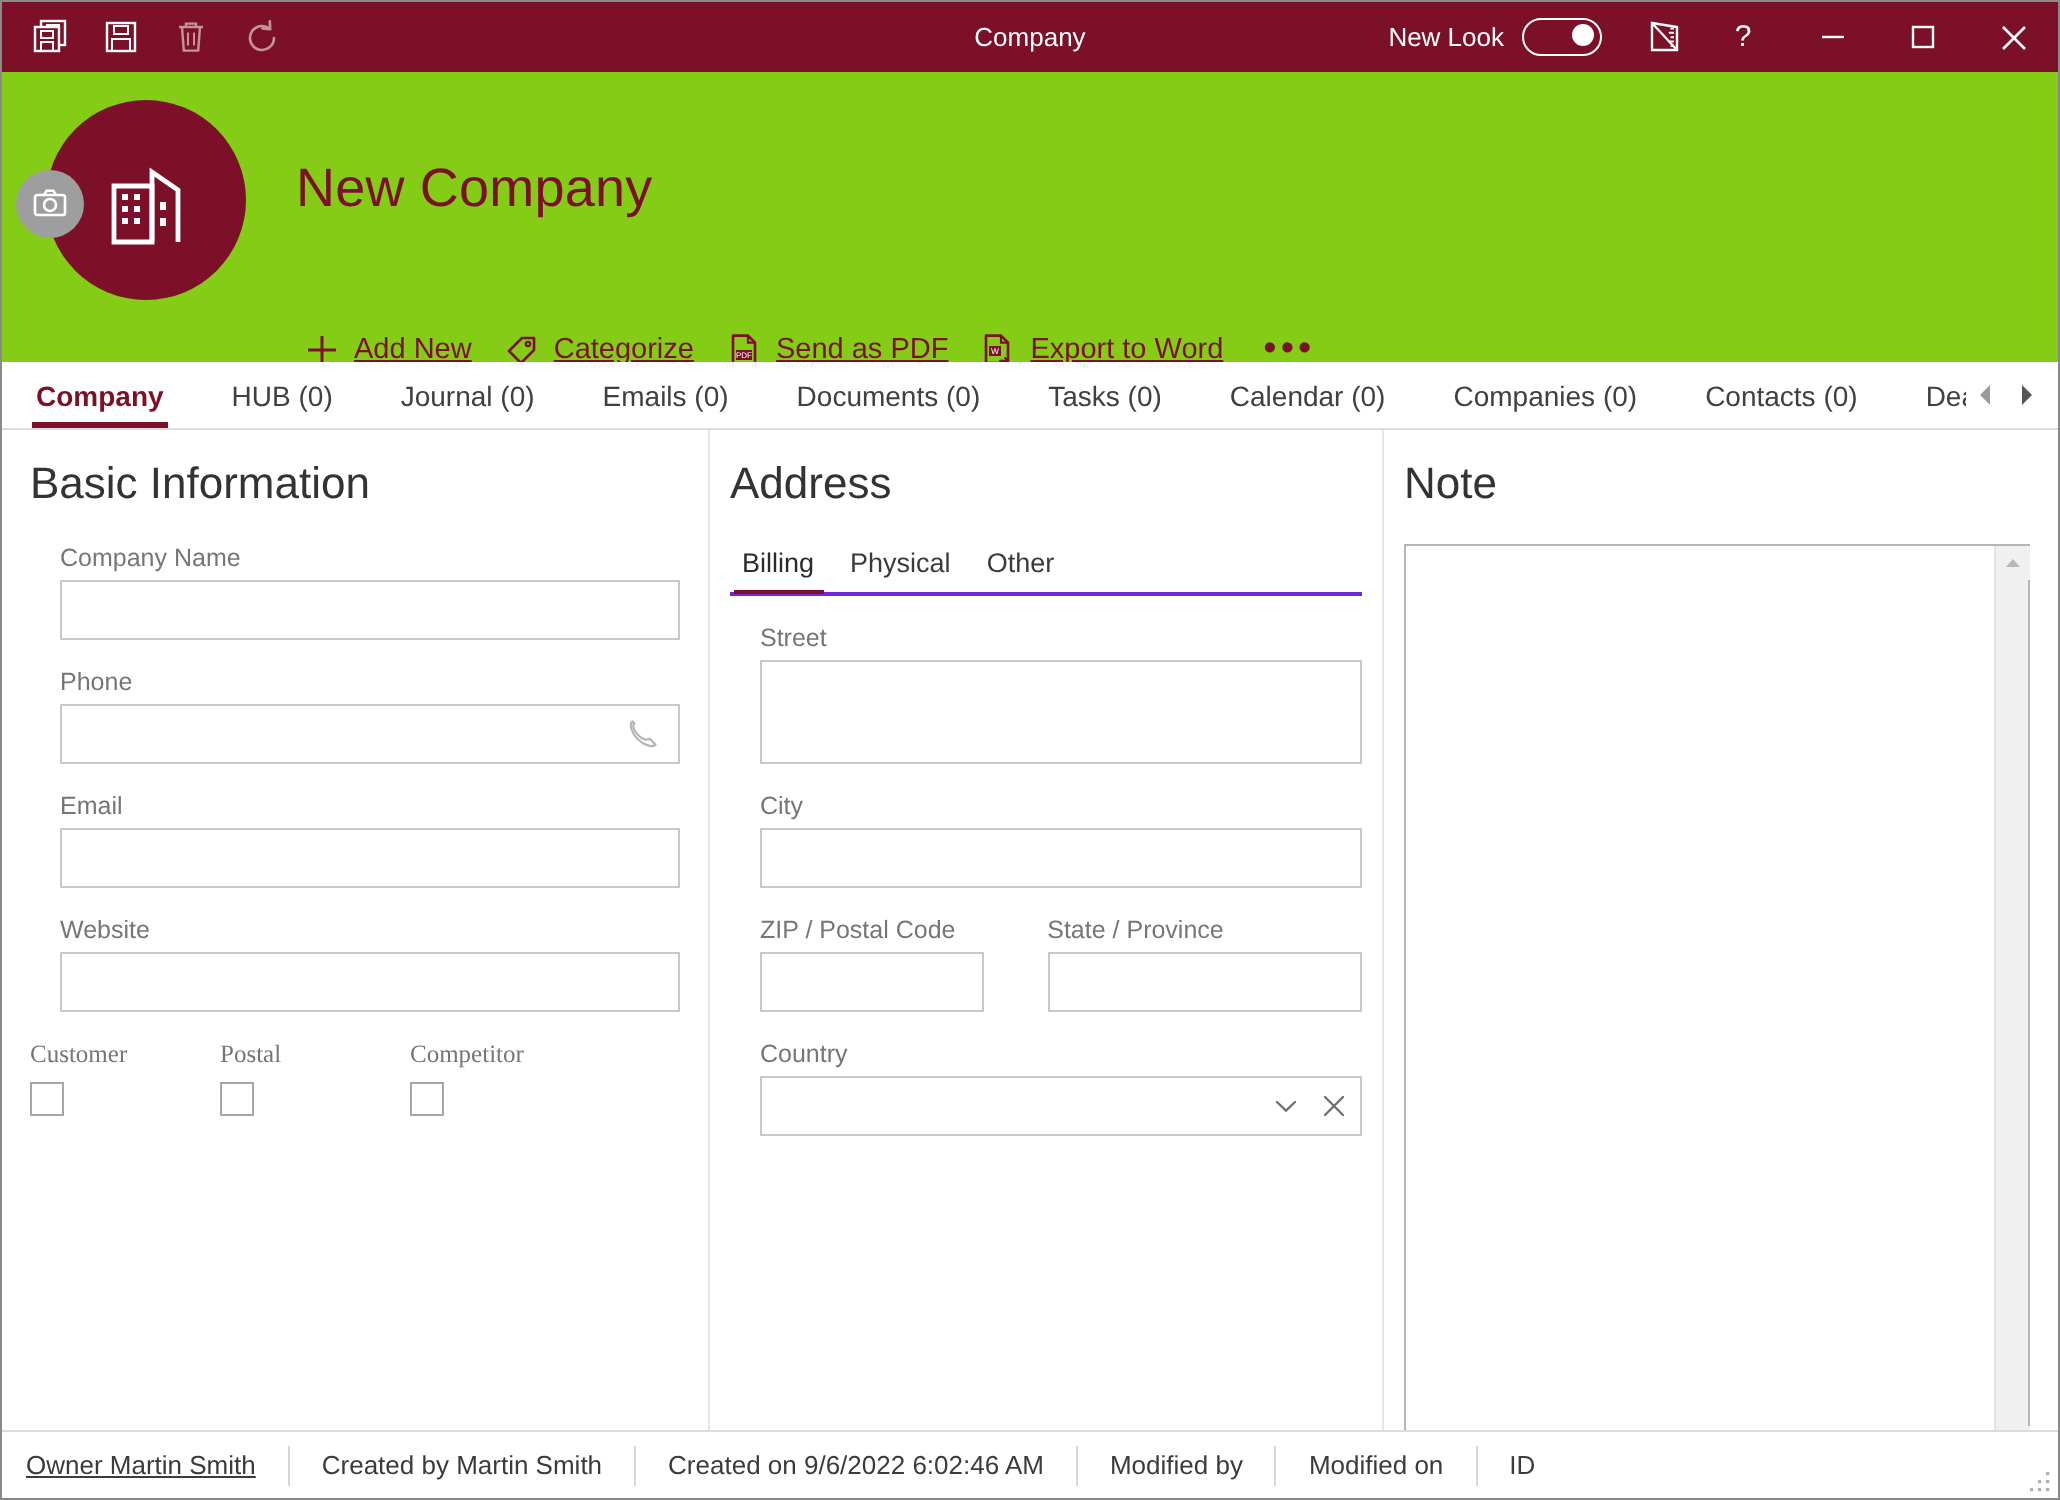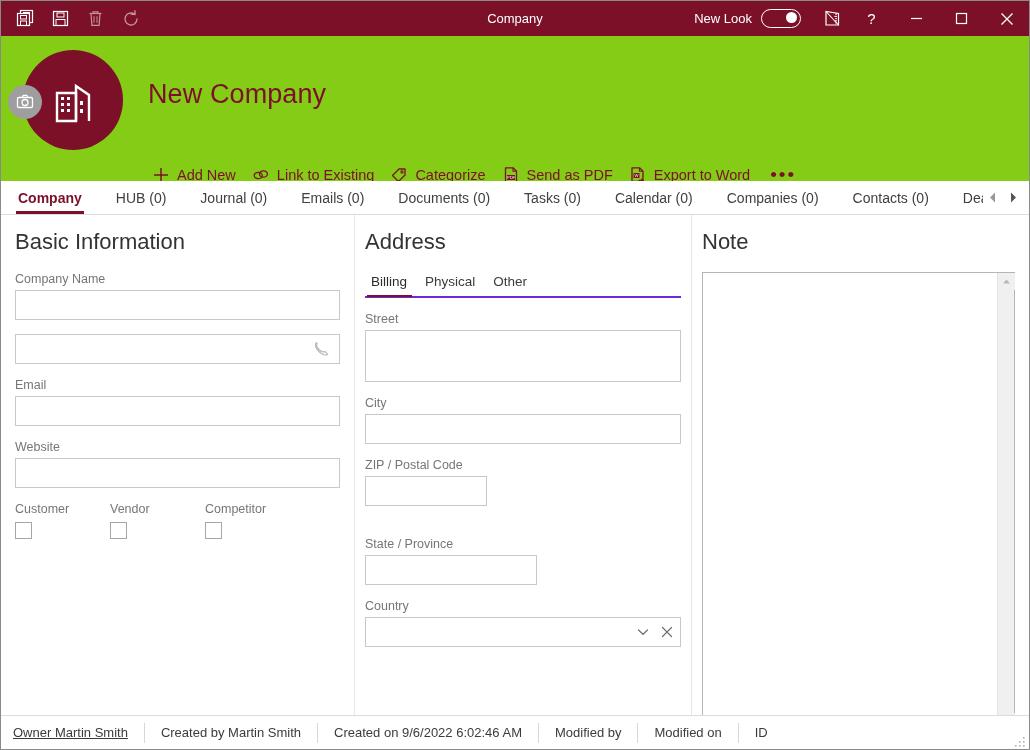--- a/index.html
+++ b/index.html
@@ -184,21 +184,21 @@
   .col-basic { width: 353px; padding-left: 14px; padding-right: 14px; }
   .col-address { width: 337px; padding-left: 10px; padding-right: 10px;
                  border-left: 1px solid #e6e6e6; }
   .col-note { flex: 1; padding-left: 10px; padding-right: 14px;
               border-left: 1px solid #e6e6e6; }
   .sec-title {
     font-size: 22px; color: #333333;
     margin-bottom: 17px;
     font-weight: normal;
   }
-  .fld { margin-bottom: 14px; }
+  .fld { margin-bottom: 14px; margin-left: 15px; }
   .fld-label {
     font-size: 12.5px; color: #767676;
     margin-bottom: 4px;
     display: block;
   }
   .inp {
     width: 100%;
     height: 30px;
     border: 1px solid #c8c8c8;
     background: #ffffff;
@@ -219,21 +219,21 @@
     position: absolute;
     right: 8px; top: 50%;
     transform: translateY(-50%);
     display: flex; align-items: center;
     cursor: pointer;
   }
   .inp .suffix-group {
     position: absolute; right: 6px; top: 0; height: 100%;
     display: flex; align-items: center; gap: 10px;
   }
-  .chk-row { display: flex; margin-top: 13px; }
+  .chk-row { display: flex; margin-top: 13px; font-family: Liberation Serif, serif; }
   .chk-item { width: 95px; }
   .chk-item.c3 { width: auto; }
   .chk-label { font-size: 12.5px; color: #767676; display: block; margin-bottom: 6px; }
   .chkbox {
     width: 17px; height: 17px;
     border: 1px solid #a6a6a6;
     background: #fff; cursor: pointer;
   }
 
   
@@ -249,21 +249,21 @@
     position: relative;
   }
   .subtab:first-child { padding-left: 6px; }
   .subtab.active { color: #2b2b2b; }
   .subtab.active::after {
     content: "";
     position: absolute;
     left: 2px; right: 4px; bottom: -1px;
     height: 2.5px; background: #7C1029;
   }
-  .two-col { display: flex; gap: 17px; flex-direction: column; }
+  .two-col { display: flex; gap: 17px; }
   .two-col .fld.small { width: 122px; }
   .two-col .fld.small2 { width: 172px; }
 
   
   .note-box {
     border: 1px solid #b5b5b5;
     height: 459px;
     display: flex;
     background: #fff;
   }
@@ -425,29 +425,20 @@
         <span class="ci">
           <svg width="18" height="18" viewBox="0 0 18 18">
               <path d="M9 2 V16 M2 9 H16" stroke="#7C1029" stroke-width="1.5"></path>
             </svg>
         </span>
         <span>Add New</span>
       </div>
       <div class="cmd">
         <span class="ci">
           <svg width="18" height="18" viewBox="0 0 18 18">
-            <ellipse cx="6.2" cy="9.5" rx="4" ry="3.2" fill="none" stroke="#7C1029" stroke-width="1.3"></ellipse>
-            <ellipse cx="11.4" cy="8" rx="4" ry="3.2" fill="none" stroke="#7C1029" stroke-width="1.3"></ellipse>
-          </svg>
-        </span>
-        <span>Link to Existing</span>
-      </div>
-      <div class="cmd">
-        <span class="ci">
-          <svg width="18" height="18" viewBox="0 0 18 18">
             <path d="M2.5 9.5 L9 3 H15 V9 L8.5 15.5 Z" fill="none" stroke="#7C1029" stroke-width="1.3" stroke-linejoin="round"></path>
             <circle cx="12" cy="6" r="1.1" fill="none" stroke="#7C1029" stroke-width="1.1"></circle>
           </svg>
         </span>
         <span>Categorize</span>
       </div>
       <div class="cmd">
         <span class="ci">
           <svg width="18" height="18" viewBox="0 0 18 18">
             <path d="M3.5 1.8 H11 L14.5 5.3 V16.2 H3.5 Z" fill="none" stroke="#7C1029" stroke-width="1.3" stroke-linejoin="round"></path>
@@ -528,20 +519,21 @@
       <div class="sec-title">Basic Information</div>
 
       <div class="fld">
         <label class="fld-label">Company Name</label>
         <div class="inp">
           <input type="text" value="" style="">
         </div>
       </div>
 
       <div class="fld">
+        <label class="fld-label">Phone</label>
         <div class="inp">
           <input type="text" value="" style="">
           <span class="suffix-icon">
             <svg width="17" height="17" viewBox="0 0 17 17">
               <path d="M3.2 3.2 C2.2 4.2 2.6 6.6 5 9 C7.4 11.4 9.8 11.8 10.8 10.8 L13.8 13.8 C12.2 15.4 8 14.2 4.8 11 C1.6 7.8 0.6 3.8 2.2 2.2 Z" fill="none" stroke="#b6b6b6" stroke-width="1.1" stroke-linejoin="round"></path>
             </svg>
           </span>
         </div>
       </div>
 
@@ -558,21 +550,21 @@
           <input type="text" value="" style="">
         </div>
       </div>
 
       <div class="chk-row">
         <div class="chk-item">
           <span class="chk-label">Customer</span>
           <div class="chkbox"></div>
         </div>
         <div class="chk-item">
-          <span class="chk-label">Vendor</span>
+          <span class="chk-label">Postal</span>
           <div class="chkbox"></div>
         </div>
         <div class="chk-item c3">
           <span class="chk-label">Competitor</span>
           <div class="chkbox"></div>
         </div>
       </div>
     </div>
 
     <div class="col col-address">

